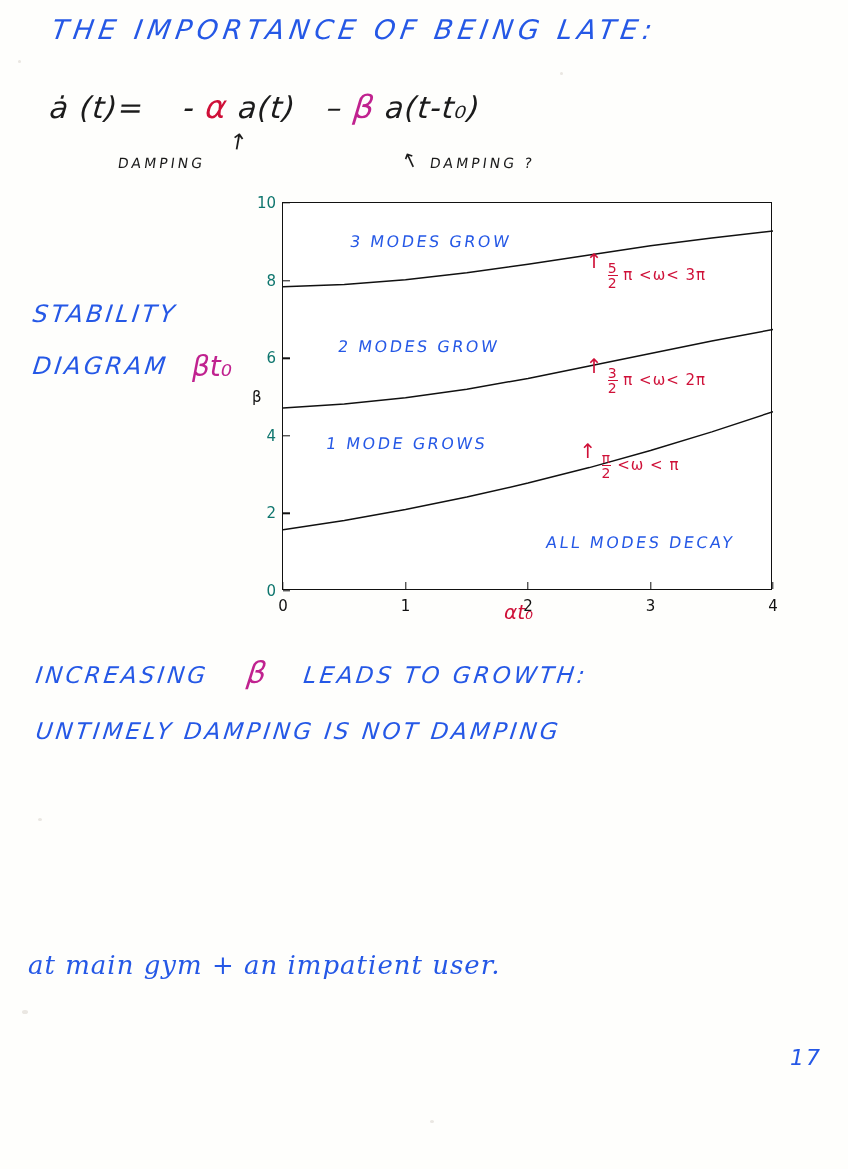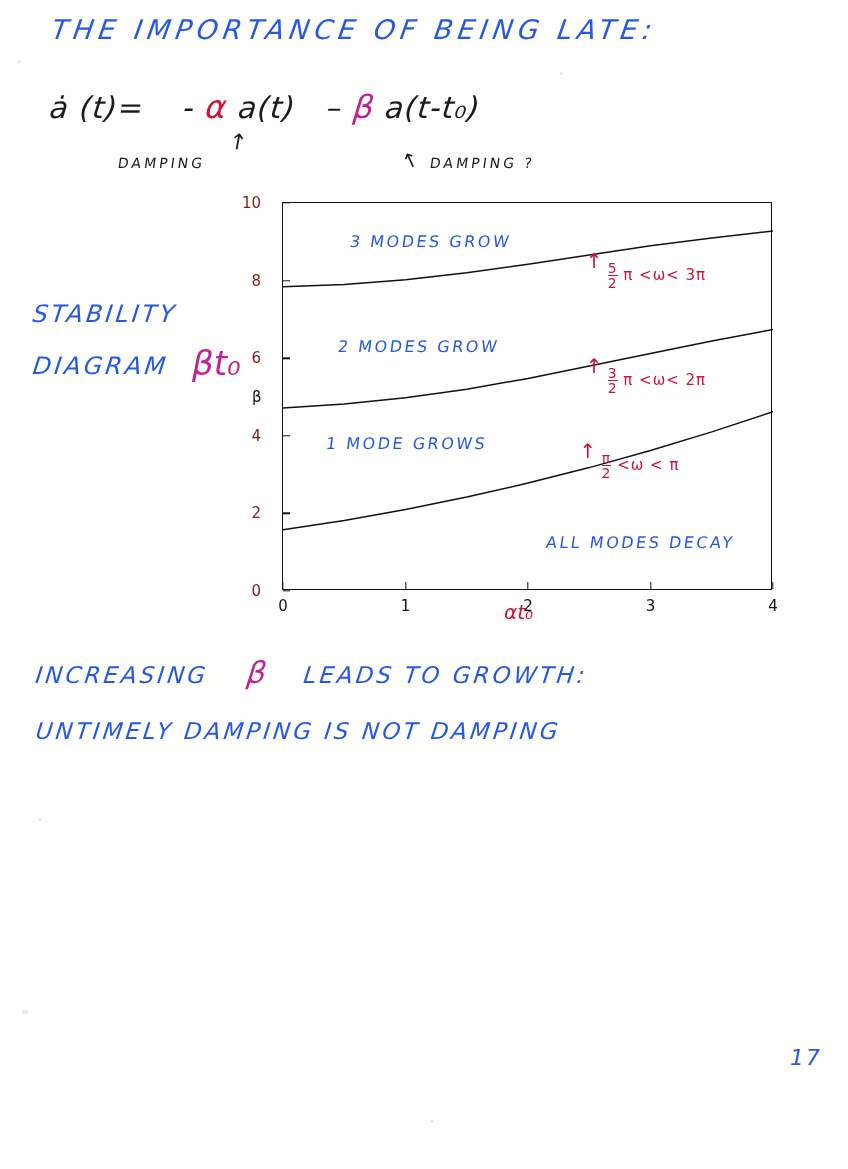--- a/index.html
+++ b/index.html
@@ -117,23 +117,23 @@
     position: absolute;
     left: 28px; top: 0;
     width: 490px; height: 388px;
     border: 1.4px solid #111;
     box-sizing: border-box;
     background: #fff;
   }
   .ytick {
     position: absolute;
     right: 100%;
-    margin-right: 22px;
+    margin-right: 7px;
     font-size: 15px;
-    color: #7f1d1d;
+    color: #0f766e;
     transform: translateY(-50%);
     font-family: "DejaVu Sans", sans-serif;
   }
   .ytickmark {
     position: absolute;
     left: 0;
     width: 7px; height: 1.4px;
     background: #111;
     transform: translateY(-50%);
   }
@@ -153,22 +153,22 @@
     transform: translateX(-50%);
   }
   #ylabel {
     position: absolute;
     left: -2px; top: 186px;
     font-size: 15px;
     color: #111;
   }
   #beta-t0 {
     position: absolute;
-    left: -62px; top: 141px;
-    font-size: 34px;
+    left: -62px; top: 148px;
+    font-size: 28px;
     color: #c0228f;
     font-style: italic;
   }
   #xlabel {
     position: absolute;
     left: 250px; top: 398px;
     font-size: 20px;
     color: #cf1038;
     font-style: italic;
   }
@@ -327,15 +327,16 @@
 
   <div class="hand blue" id="line1">
     <span>INCREASING</span>
     <span style="display:inline-block;width:18px"></span>
     <span class="mag" style="font-size:30px">β</span>
     <span style="display:inline-block;width:14px"></span>
     <span>LEADS TO GROWTH:</span>
   </div>
   <div class="hand blue" id="line2">UNTIMELY DAMPING IS NOT DAMPING</div>
 
+  <div class="hand blue" id="cursive2">at main gym + an impatient user.</div>
 
   <div class="hand blue" id="pageno">17</div>
 </div>
 
 </body></html>

